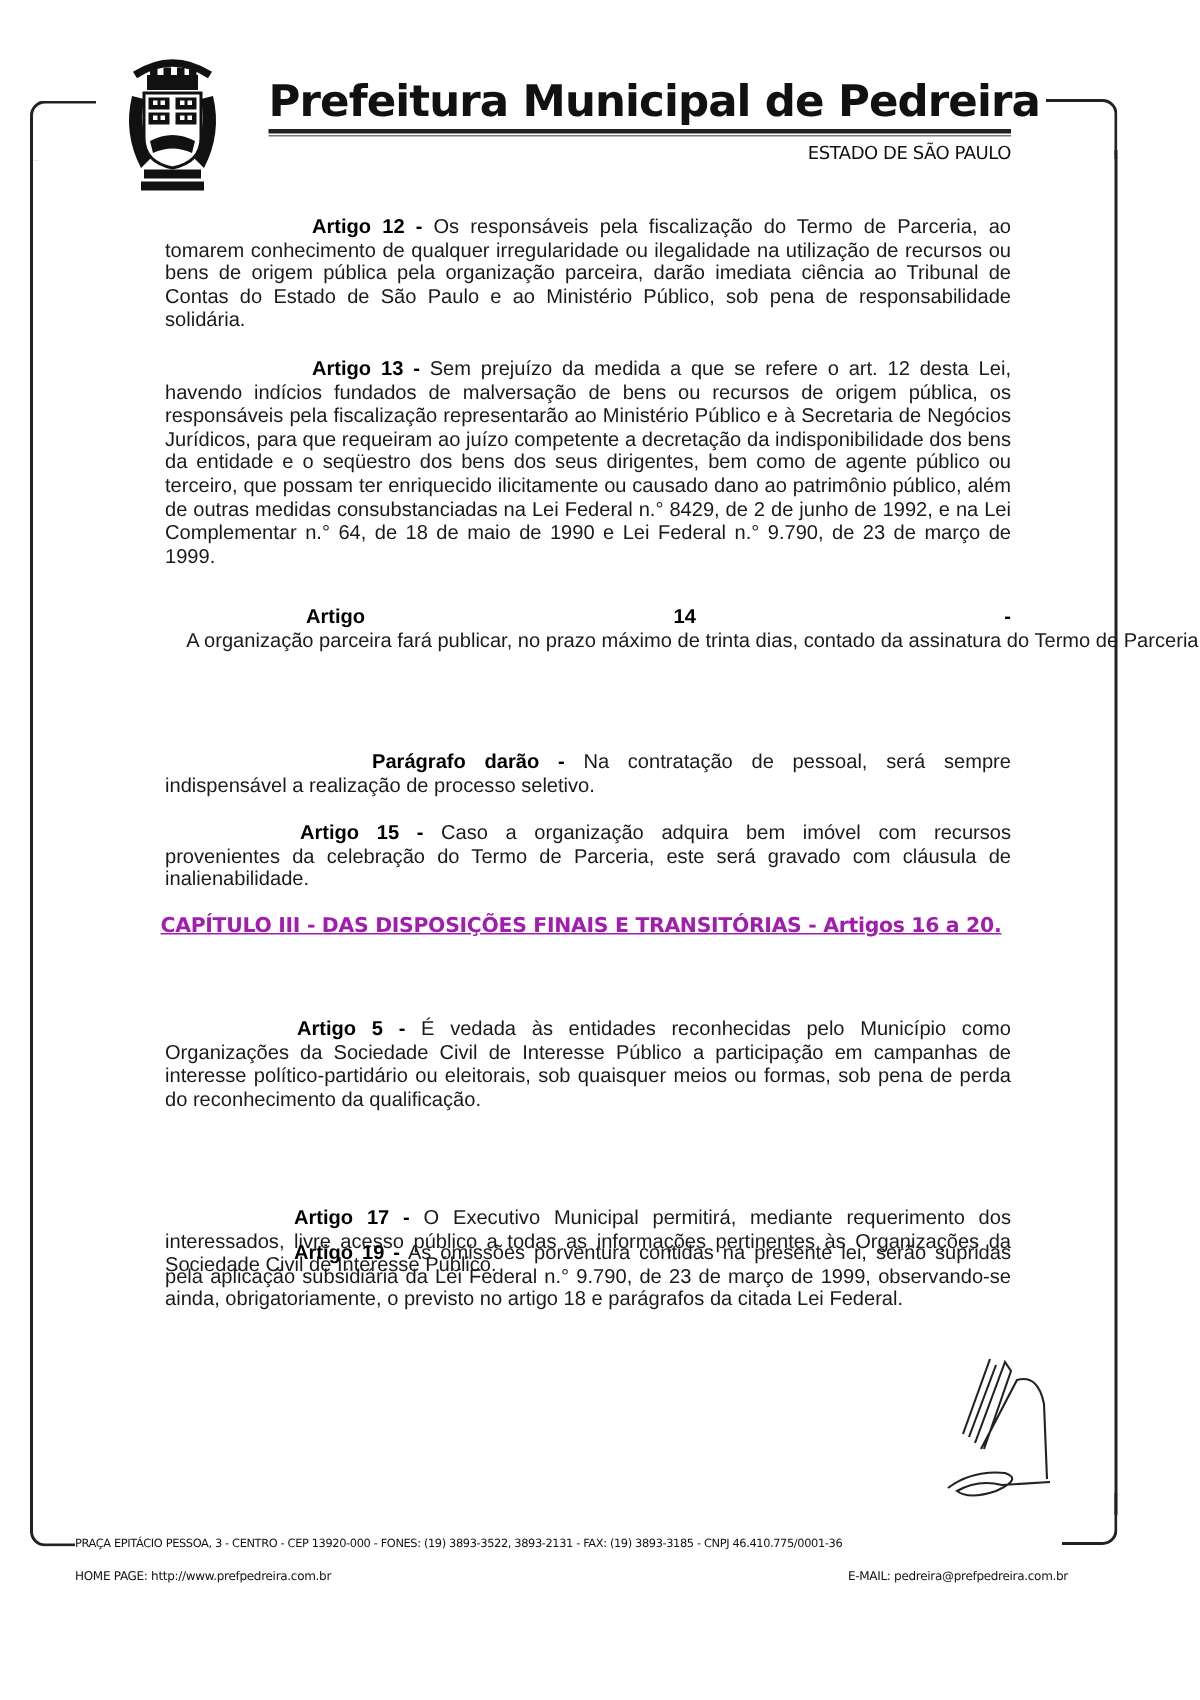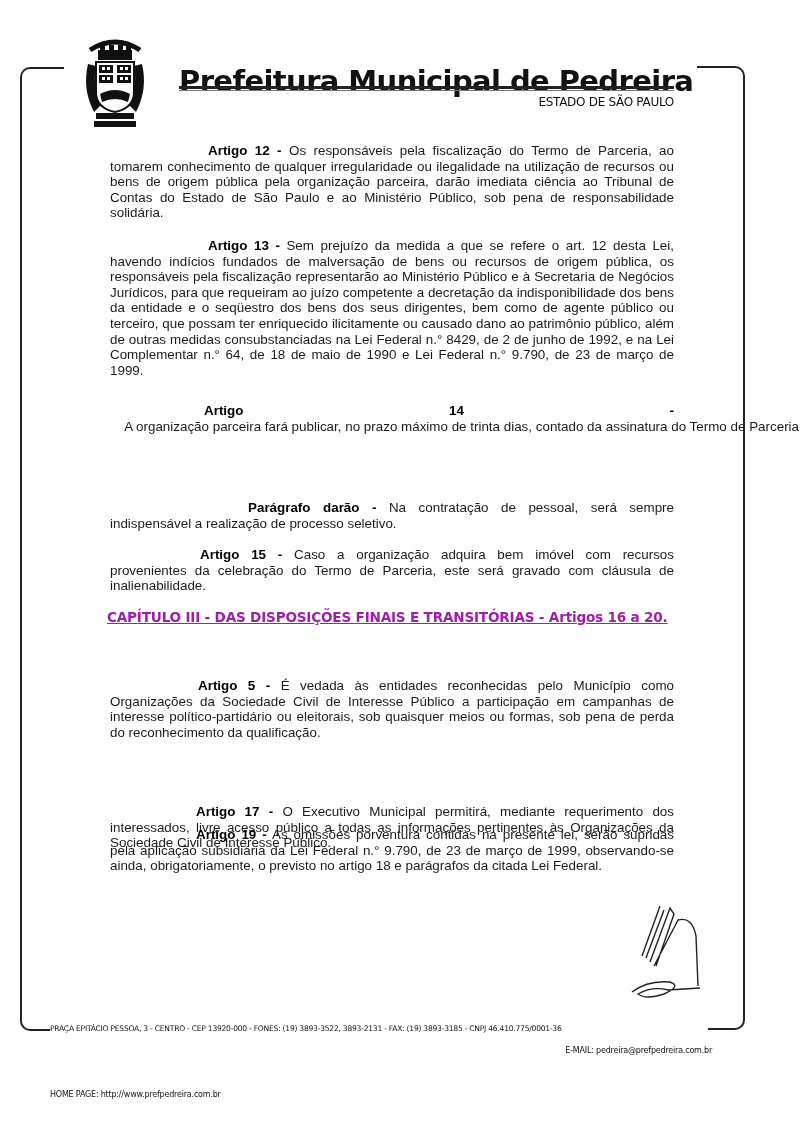--- a/index.html
+++ b/index.html
@@ -22,21 +22,21 @@
     border-bottom: 2px solid #222; border-left: 2px solid #222; border-bottom-left-radius: 10px;
   }
   .frame-bottom-right {
     position: absolute; left: 708px; top: 995px; width: 37px; height: 35px;
     border-bottom: 2px solid #222; border-right: 2px solid #222; border-bottom-right-radius: 10px;
   }
 
   
   .crest { position: absolute; left: 82px; top: 34px; width: 66px; height: 94px; }
   .title {
-    position: absolute; left: 179px; top: 64px; width: 496px;
+    position: absolute; left: 179px; top: 50px; width: 496px;
     font-family: "DejaVu Sans", sans-serif; font-weight: bold; font-size: 29px;
     letter-spacing: -0.6px; color: #111; white-space: nowrap;
   }
   .title-rule { position: absolute; left: 179px; top: 86px; width: 495px; height: 3px; background: #222; }
   .title-rule2 { position: absolute; left: 179px; top: 90px; width: 495px; height: 1px; background: #777; }
   .subtitle {
     position: absolute; left: 179px; top: 95px; width: 495px; text-align: right;
     font-family: "DejaVu Sans", sans-serif; font-size: 12px; letter-spacing: -0.3px; color: #111;
   }
 
@@ -57,21 +57,21 @@
 
   .signature { position: absolute; left: 612px; top: 896px; width: 100px; height: 110px; }
 
   
   .footer-line {
     position: absolute; left: 50px; top: 1024px; width: 660px; white-space: nowrap;
     font-family: "DejaVu Sans", sans-serif; font-size: 7.6px; letter-spacing: -0.25px; color: #111;
   }
   .footer-home {
     position: absolute; left: 50px; top: 1046px;
-    font-family: "DejaVu Sans", sans-serif; font-size: 8px; letter-spacing: -0.2px; color: #111; margin-top: 44px;
+    font-family: "DejaVu Sans", sans-serif; font-size: 8px; letter-spacing: -0.2px; color: #111;
   }
   .footer-email {
     position: absolute; right: 88px; top: 1046px;
     font-family: "DejaVu Sans", sans-serif; font-size: 8px; letter-spacing: -0.2px; color: #111;
   }
 </style>
 </head>
 <body>
 
 <div class="frame-top-left"></div>

